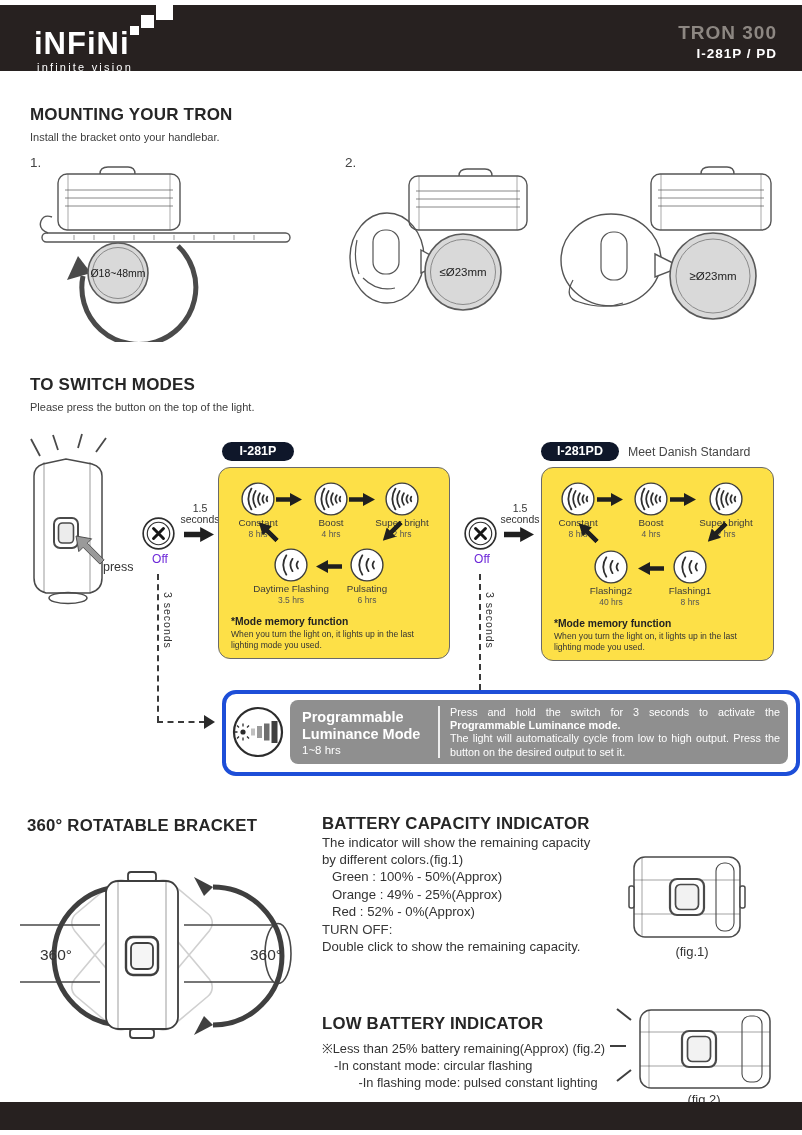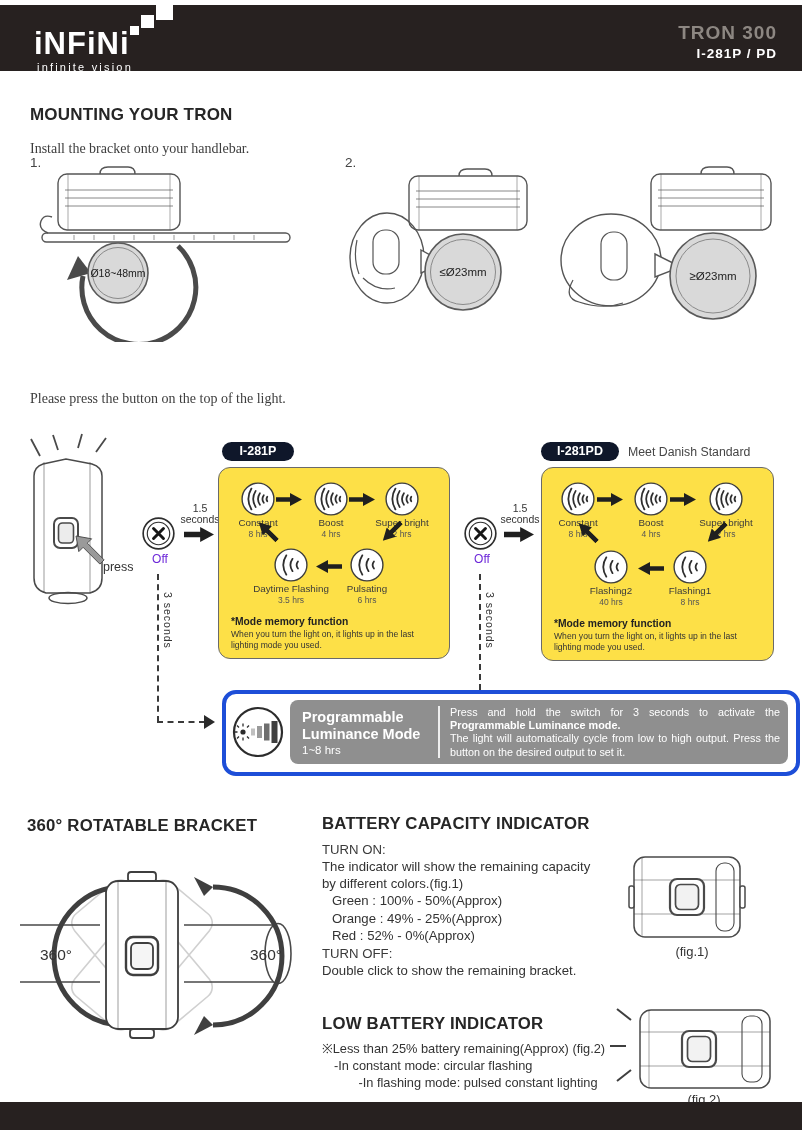--- a/index.html
+++ b/index.html
@@ -11,21 +11,21 @@
   .ftr{position:absolute;left:0;top:1102px;width:802px;height:28px;background:#272120;}
   .logo{position:absolute;left:34px;top:21px;font-size:31px;font-weight:bold;color:#fff;letter-spacing:1px;}
   .tagline{position:absolute;left:37px;top:56px;font-size:11px;color:#fff;letter-spacing:2.2px;}
   .sq{position:absolute;background:#fff;}
   .model{position:absolute;right:25px;top:17px;text-align:right;}
   .model-name{font-size:19px;font-weight:bold;color:#8d8782;letter-spacing:1px;}
   .model-variant{font-size:13.5px;font-weight:bold;color:#fff;letter-spacing:1px;margin-top:2px;}
   
   .sec-h{font-size:17px;font-weight:800;color:#262626;letter-spacing:.2px;}
   .sec-h2{font-size:16.8px;font-weight:800;color:#262626;letter-spacing:.2px;}
-  .sec-sub{font-size:14px;color:#3d3d3d;margin-top:16px;font-family:Liberation Serif, serif;}
+  .sec-sub{font-size:11px;color:#3d3d3d;margin-top:6px;}
   .stepnum{position:absolute;font-size:13.5px;color:#444;}
   
   .badge{position:absolute;height:19px;line-height:19px;background:#0f172a;color:#fff;
          font-weight:bold;font-size:12.5px;border-radius:10px;text-align:center;}
   .pd-note{position:absolute;font-size:12.3px;color:#454545;}
   .mbox{position:absolute;border:1.4px solid #6a6a6a;border-radius:12px;background:#fde047;}
   .mode{position:absolute;width:84px;margin-left:-42px;text-align:center;}
   .mode svg{width:34px;height:34px;display:block;margin:0 auto;}
   .mname{font-size:9.8px;color:#3a3a3a;margin-top:1px;white-space:nowrap;}
   .mtime{font-size:8.5px;color:#555;margin-top:1px;}
@@ -159,20 +159,21 @@
     </g>
     <circle cx="130" cy="112" r="38" fill="#d9d9d9" stroke="#5a5a5a" stroke-width="1.6"></circle>
     <circle cx="130" cy="112" r="32.5" fill="none" stroke="#8a8a8a" stroke-width="1"></circle>
     <text x="130" y="116" text-anchor="middle" font-size="11.5" fill="#222">≤Ø23mm</text>
     <circle cx="380" cy="116" r="43" fill="#d9d9d9" stroke="#5a5a5a" stroke-width="1.6"></circle>
     <circle cx="380" cy="116" r="37" fill="none" stroke="#8a8a8a" stroke-width="1"></circle>
     <text x="380" y="120" text-anchor="middle" font-size="11.5" fill="#222">≥Ø23mm</text>
   </svg>
 
   <div class="tblock" style="left:30px;top:375px;">
+    <div class="sec-h">TO SWITCH MODES</div>
     <div class="sec-sub">Please press the button on the top of the light.</div>
   </div>
 
   <svg class="abs" style="left:28px;top:432px;" width="126" height="186" viewBox="0 0 126 186">
     <g fill="none" stroke="#4a4a4a" stroke-width="1.8">
       <path d="M12 24 L3 7 M30 18 L25 3 M50 16 L54 2 M68 20 L78 6"></path>
     </g>
     <g fill="none" stroke="#4a4a4a" stroke-width="1.5">
       <path d="M6 44 Q6 35 15 32 L38 27 L64 32 Q74 35 74 44 L74 146 Q74 158 62 161 L18 161 Q6 158 6 146 Z"></path>
       <path d="M16 30 L16 161 M62 30 L62 161" stroke-width="1" opacity=".55"></path>
@@ -421,28 +422,27 @@
       <path d="M98 36 L98 184 M146 36 L146 184" stroke-width="1" opacity=".5" fill="none"></path>
       <rect x="106" y="92" width="32" height="38" rx="7" stroke-width="2.4"></rect>
       <rect x="111" y="98" width="22" height="26" rx="5" stroke-width="1.8" fill="#f5f5f5"></rect>
     </g>
   </svg>
   <div class="deg" style="left:40px;top:946px;">360°</div>
   <div class="deg" style="left:250px;top:946px;">360°</div>
 
   <div class="tblock" style="left:322px;top:814px;width:306px;">
     <div class="sec-h2">BATTERY CAPACITY INDICATOR</div>
-    <div class="bline head" style="margin-top:7px;">TURN ON:</div>
     <div class="bline">The indicator will show the remaining capacity</div>
     <div class="bline">by different colors.(fig.1)</div>
     <div class="bline indent">Green : 100% - 50%(Approx)</div>
     <div class="bline indent">Orange : 49% - 25%(Approx)</div>
     <div class="bline indent">Red : 52% - 0%(Approx)</div>
     <div class="bline head">TURN OFF:</div>
-    <div class="bline">Double click to show the remaining bracket.</div>
+    <div class="bline">Double click to show the remaining capacity.</div>
   </div>
 
   <svg class="abs" style="left:628px;top:850px;" width="118" height="94" viewBox="0 0 118 94">
     <g fill="#fff" stroke="#4a4a4a" stroke-width="1.5">
       <rect x="6" y="7" width="106" height="80" rx="11"></rect>
       <path d="M14 7 L14 87" stroke-width="1" opacity=".5" fill="none"></path>
       <rect x="88" y="13" width="18" height="68" rx="8" stroke-width="1.1"></rect>
       <path d="M6 30 L112 30 M6 64 L112 64" stroke-width="1" opacity=".5" fill="none"></path>
       <rect x="1" y="36" width="5" height="22" rx="2"></rect>
       <rect x="112" y="36" width="5" height="22" rx="2"></rect>

